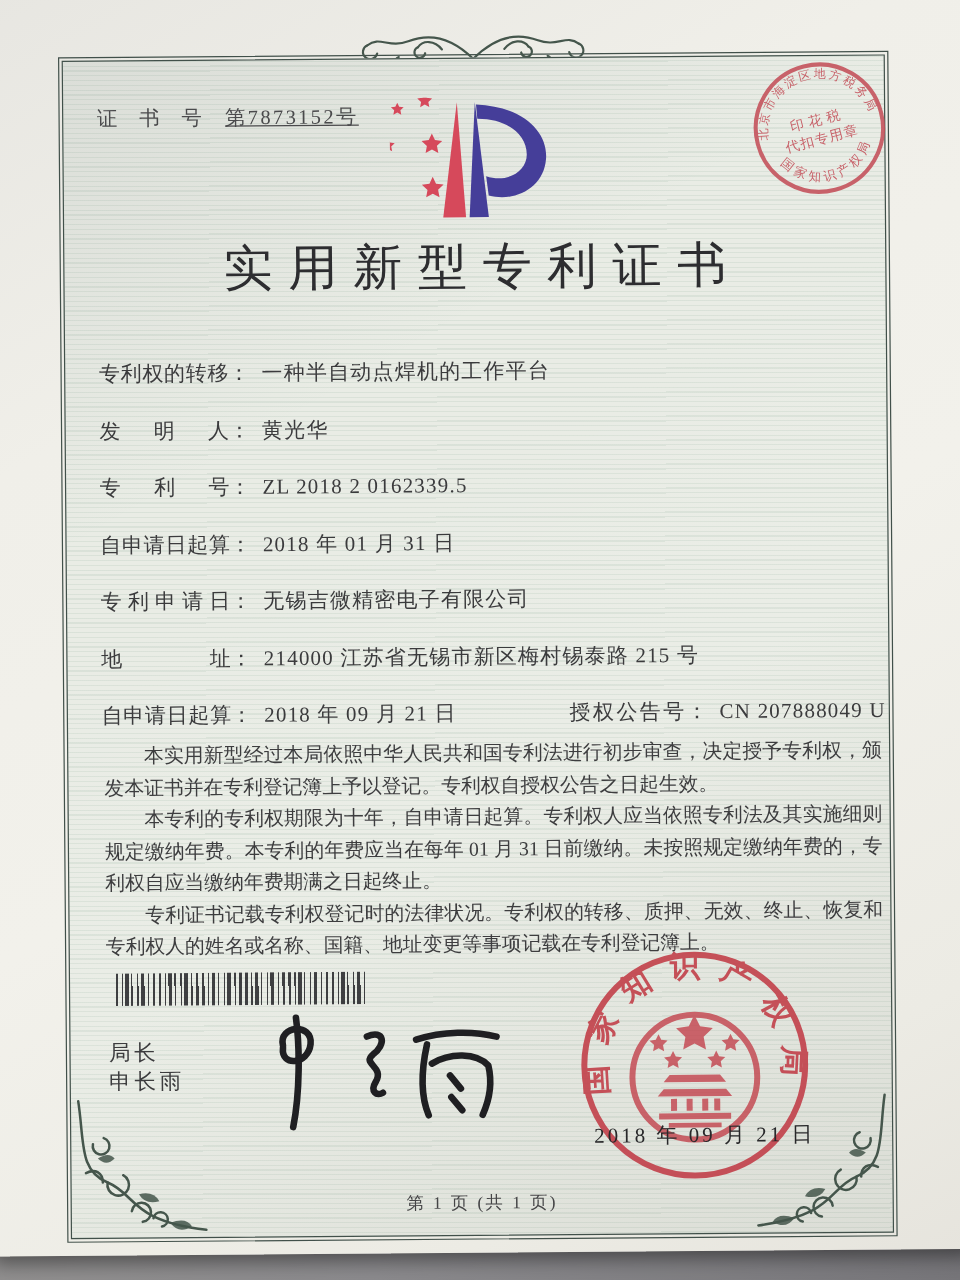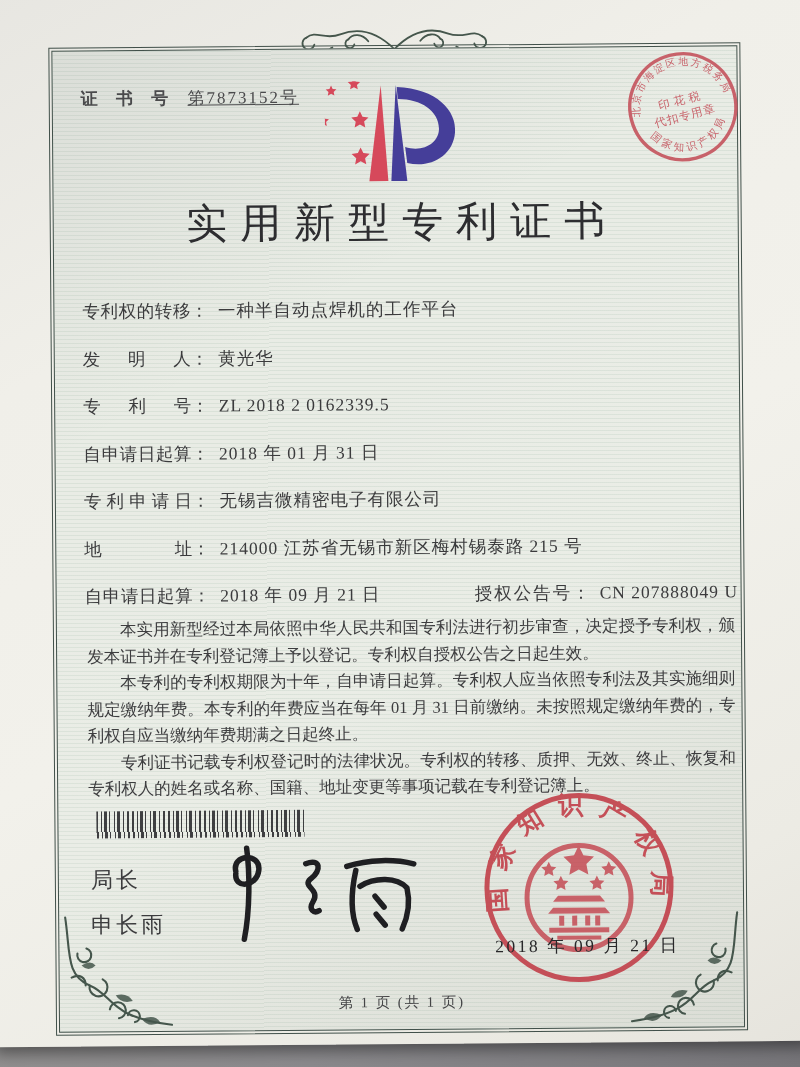--- a/index.html
+++ b/index.html
@@ -33,21 +33,21 @@
   }
   .content{ position:absolute; inset:0; color:#3a3a3c; }
 
   .ornament-top{ position:absolute; left:50%; top:-27px; transform:translateX(-50%); }
   .ornament-corner{ position:absolute; bottom:-2px; }
   .ornament-corner.bl{ left:-2px; }
   .ornament-corner.br{ right:-2px; transform:scaleX(-1); }
 
   
   .cert-no{ position:absolute; left:28px; top:36px; font-size:17px; color:#4a4a4c; white-space:nowrap; }
-  .cert-no .lbl{ letter-spacing:7px; margin-right:8px;font-weight:bold; }
+  .cert-no .lbl{ letter-spacing:7px; margin-right:8px; }
   .cert-no .num{ letter-spacing:2px;text-decoration:underline; }
 
   .logo{ position:absolute; left:272px; top:32px; }
 
   .tax-stamp{ position:absolute; left:568px; top:-2px; transform:rotate(-14deg); opacity:.88; }
 
   .title{
     position:absolute; left:0; top:146px; width:100%;
     text-align:center; font-size:41px; font-weight:500; color:#2d2d30;
     letter-spacing:13px; text-indent:13px; white-space:nowrap;
@@ -81,22 +81,22 @@
       #212125 18px,#212125 19px, transparent 19px,transparent 21px,
       #212125 21px,#212125 24px, transparent 24px,transparent 27px,
       #212125 27px,#212125 28px, transparent 28px,transparent 31px,
       #212125 31px,#212125 33px, transparent 33px,transparent 36px);
     opacity:.85;
   }
 
   
   .signoff{ position:absolute; left:32px; top:814px;
     font-family:"Liberation Sans","DejaVu Sans",sans-serif;
-    font-size:22px; color:#3c3c3e; letter-spacing:3px; }
-  .signoff .name{ margin-top:15px; }
+    font-size:18px; color:#3c3c3e; letter-spacing:3px; }
+  .signoff .name{ }
   .signature{ position:absolute; left:150px; top:790px; }
 
   
   .seal{ position:absolute; left:420px; top:740px; opacity:.9; }
   .seal-date{
     position:absolute; left:428px; top:886px; width:200px; text-align:center;
     font-size:17.5px; letter-spacing:2.5px; color:#28282a; white-space:nowrap; z-index:5;
   }
 
   

